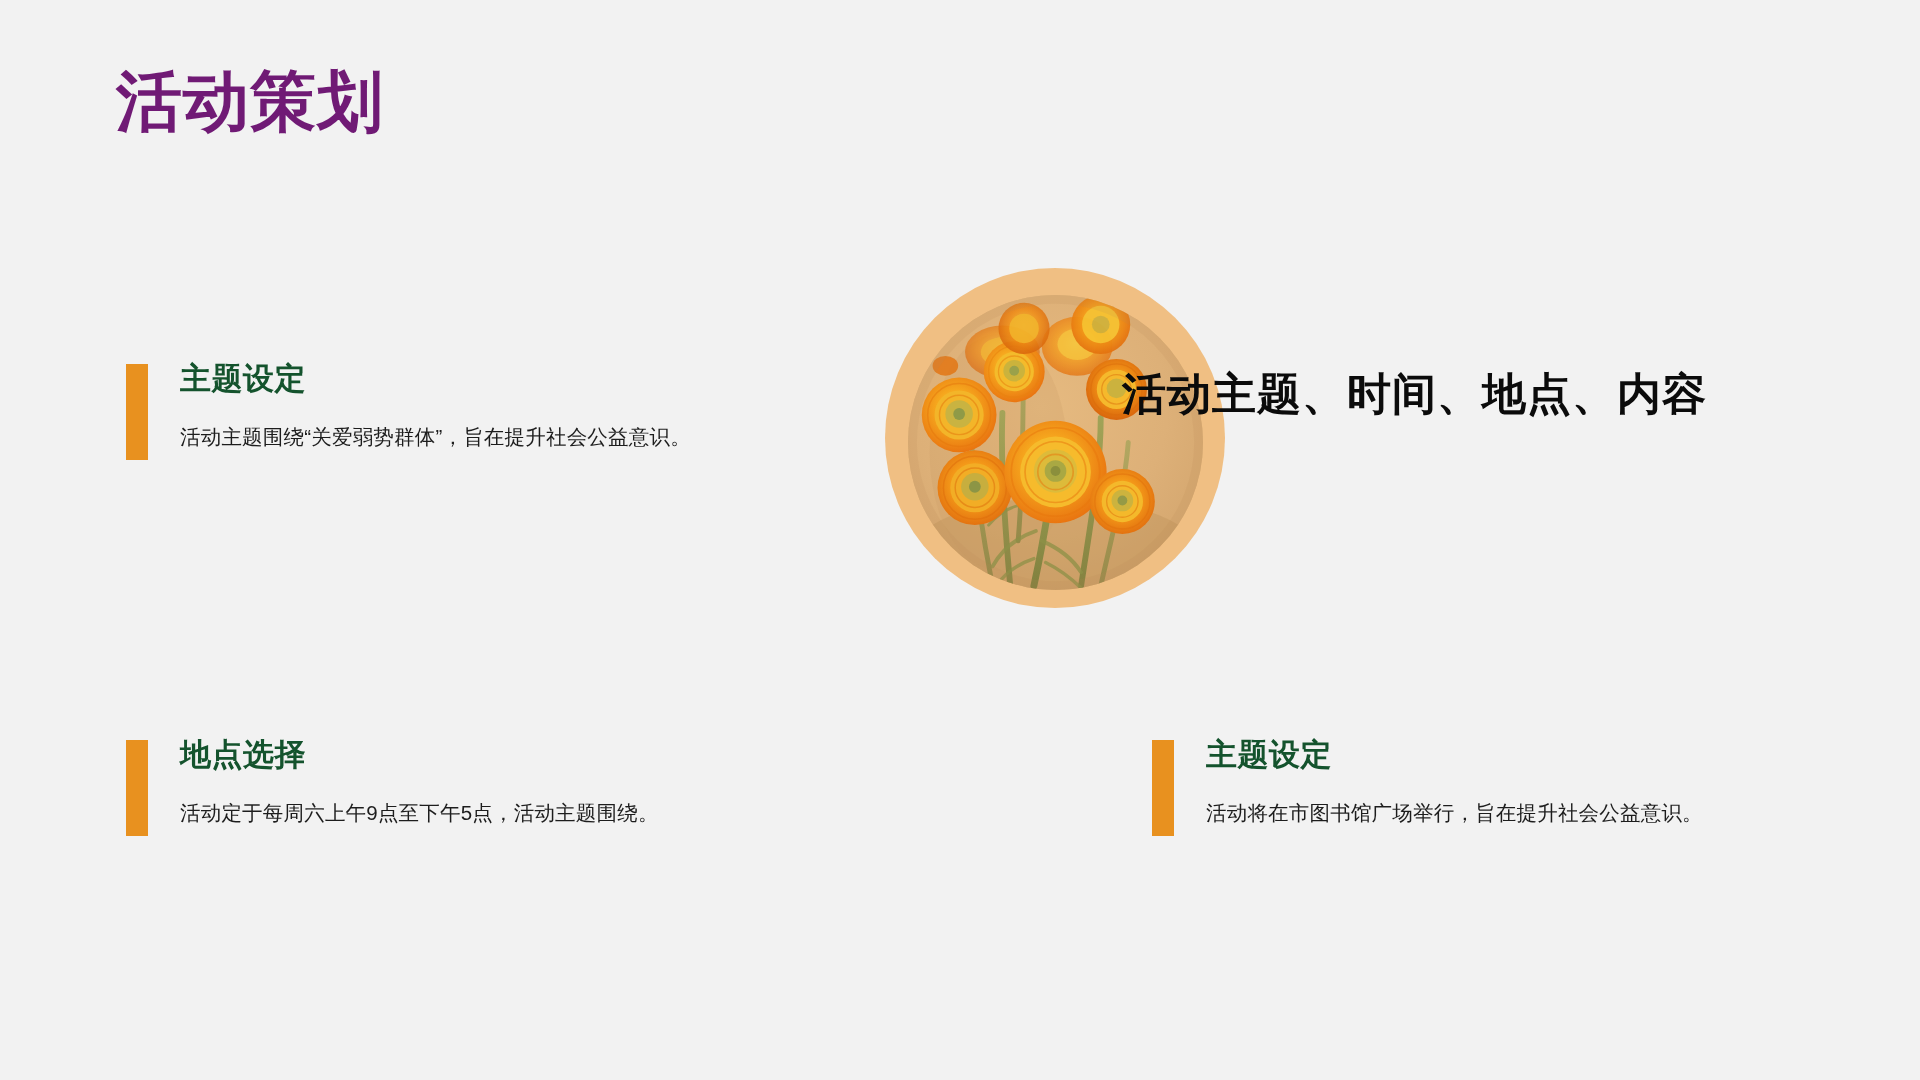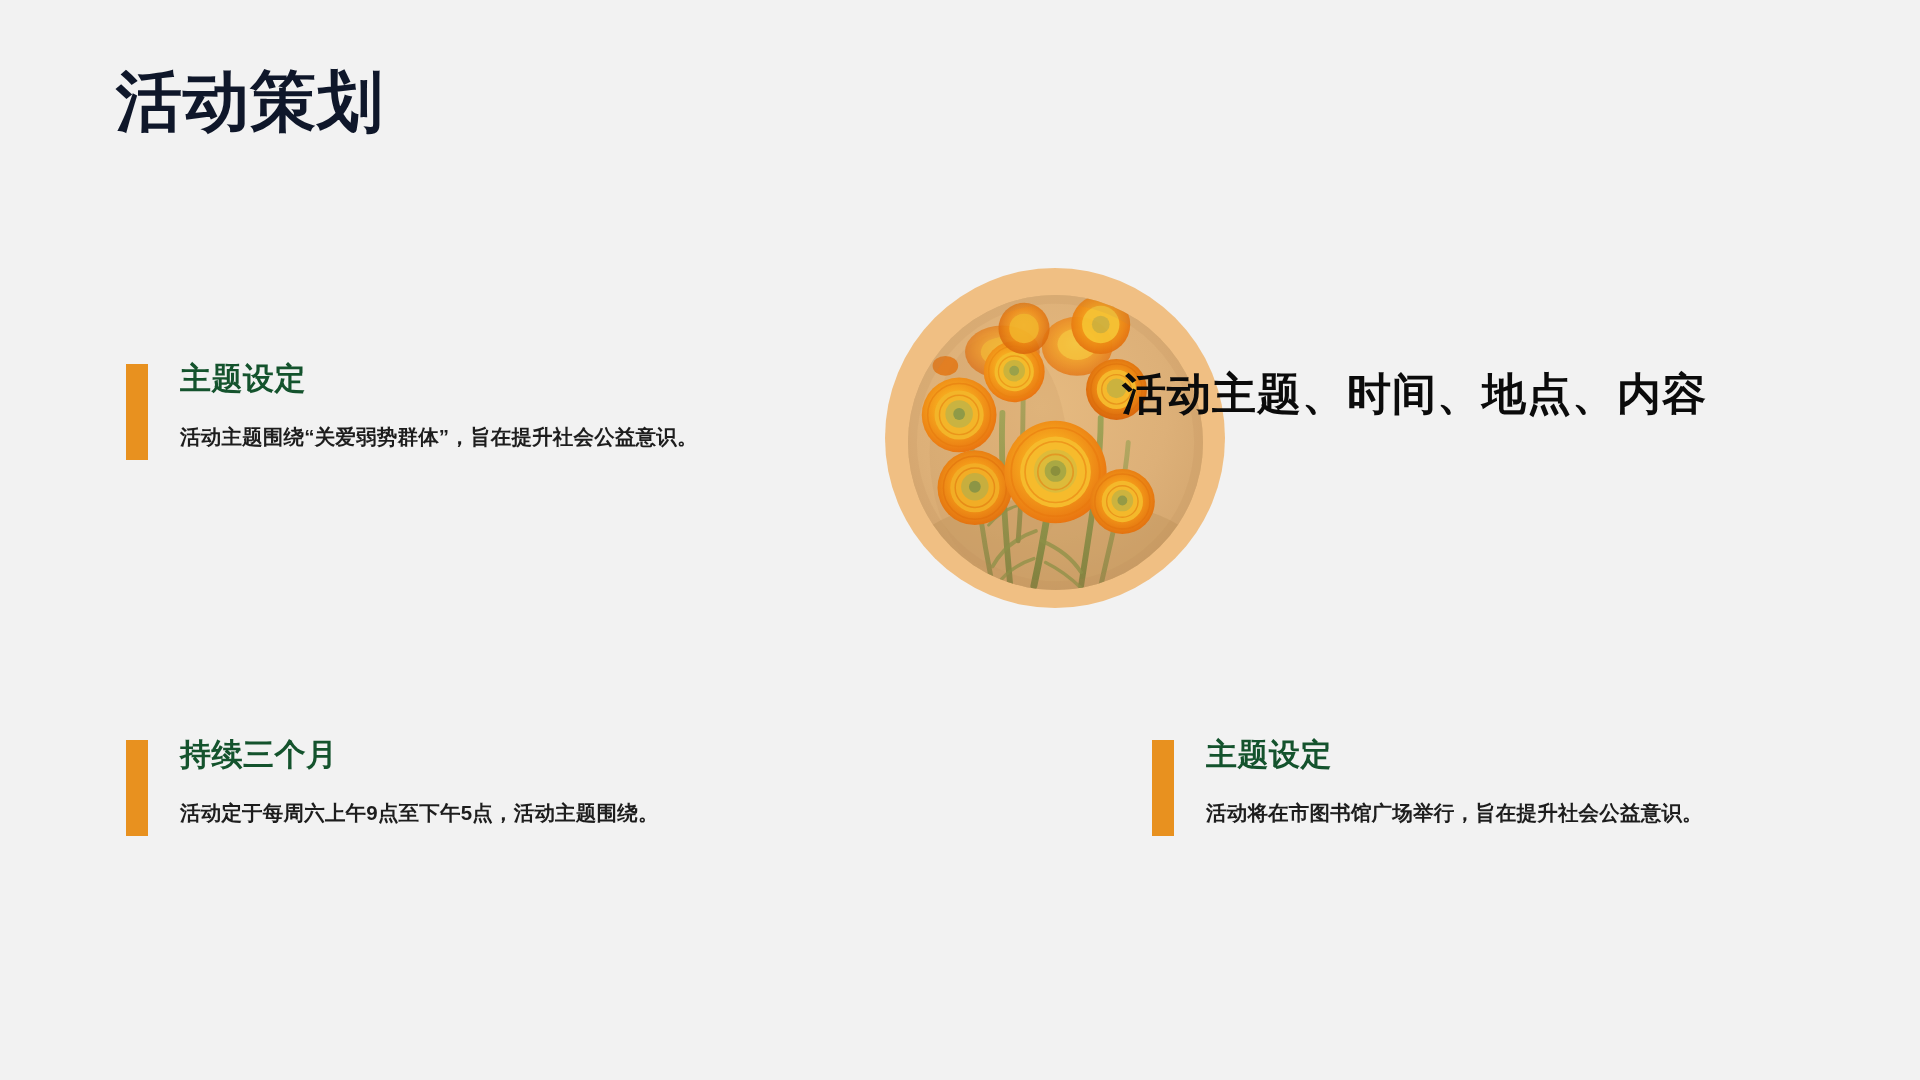--- a/index.html
+++ b/index.html
@@ -22,21 +22,21 @@
   }
 
   
   .page-title {
     position: absolute;
     left: 116px;
     top: 62px;
     font-size: 66px;
     font-weight: 700;
     letter-spacing: 1px;
-    color: #0f172a;
+    color: #701a75;
     line-height: 1.2;
     white-space: nowrap;
   }
 
   
   .feature {
     position: absolute;
   }
   .feature .accent-bar {
     position: absolute;
@@ -55,21 +55,21 @@
     color: #14532d;
     line-height: 1.25;
     white-space: nowrap;
     letter-spacing: 0.5px;
   }
   .feature .f-body {
     position: absolute;
     left: 54px;
     top: 58px;
     font-size: 20.5px;
-    font-weight: 700;
+    font-weight: 400;
     color: #1d1d1d;
     line-height: 1.5;
     white-space: nowrap;
     letter-spacing: 0.2px;
   }
 
   #feature-0 { left: 126px; top: 364px; }
   #feature-1 { left: 126px; top: 740px; }
   #feature-2 { left: 1152px; top: 740px; }
 
@@ -268,21 +268,21 @@
   <div class="headline">活动主题、时间、地点、内容</div>
 
   <div class="feature" id="feature-0">
     <div class="accent-bar"></div>
     <div class="f-head">主题设定</div>
     <div class="f-body">活动主题围绕“关爱弱势群体”，旨在提升社会公益意识。</div>
   </div>
 
   <div class="feature" id="feature-1">
     <div class="accent-bar"></div>
-    <div class="f-head">持续三个月</div>
+    <div class="f-head">地点选择</div>
     <div class="f-body">活动定于每周六上午9点至下午5点，活动主题围绕。</div>
   </div>
 
   <div class="feature" id="feature-2">
     <div class="accent-bar"></div>
     <div class="f-head">主题设定</div>
     <div class="f-body">活动将在市图书馆广场举行，旨在提升社会公益意识。</div>
   </div>
 
 </div>

